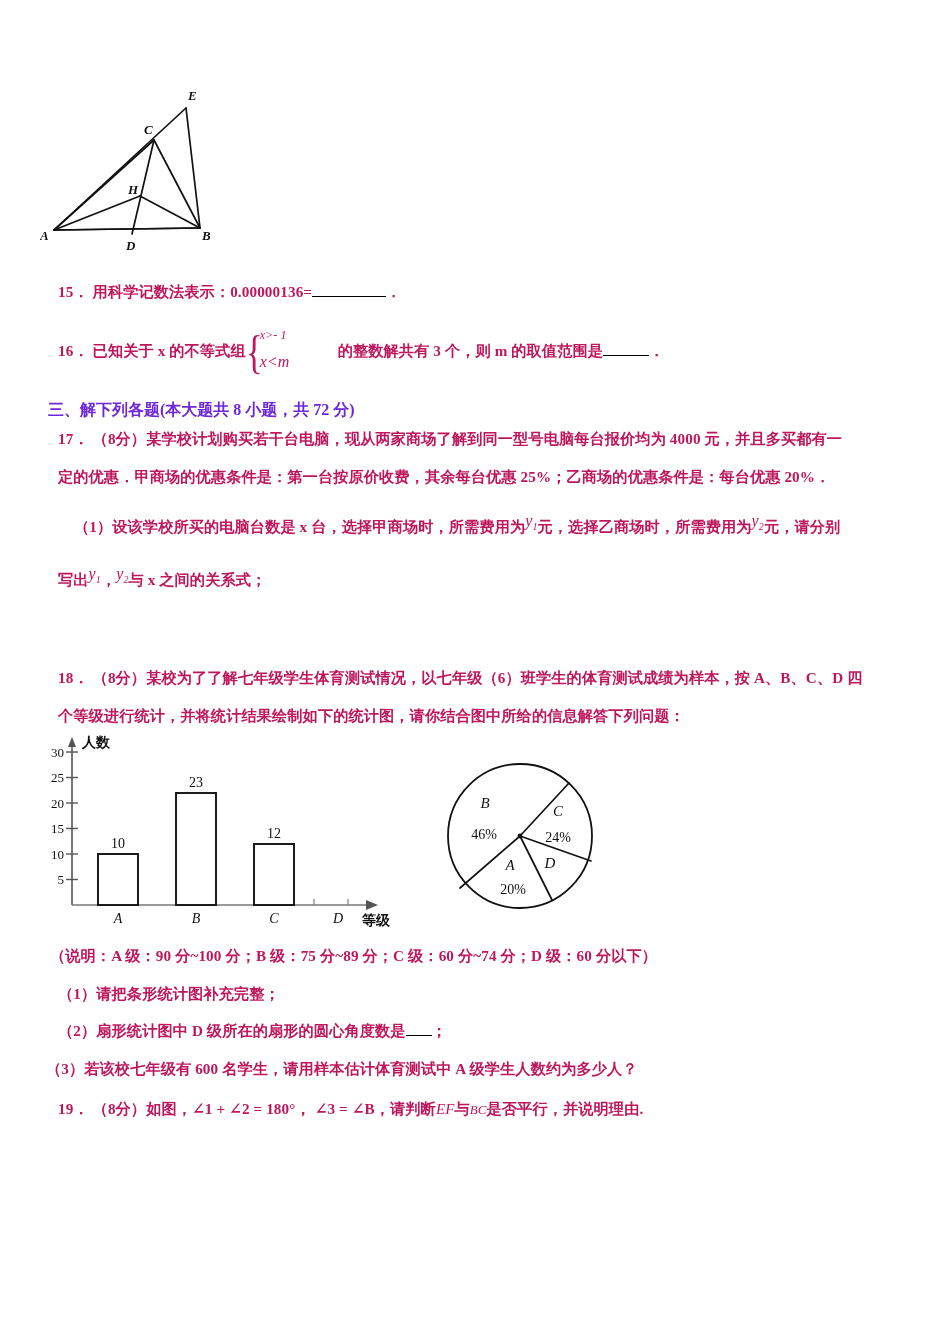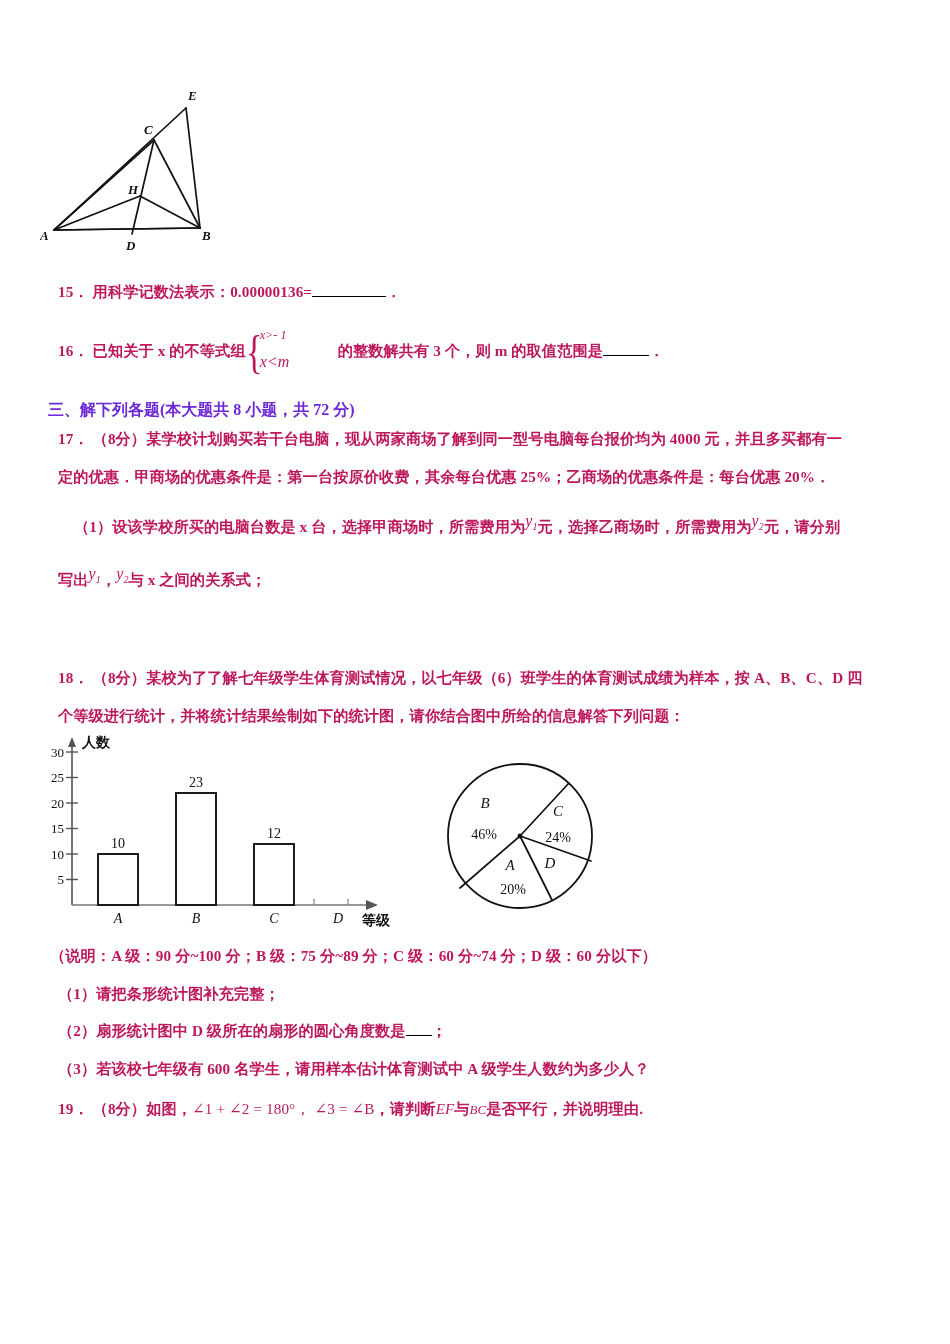--- a/index.html
+++ b/index.html
@@ -52,21 +52,21 @@
 
   
   .mi {
     font-family: "Liberation Serif", "DejaVu Serif", serif;
     font-style: italic;
     font-weight: normal;
   }
   .mu {
     font-family: "Liberation Serif", "DejaVu Serif", serif;
     font-style: normal;
-    font-weight: normal;
+    font-weight: bold;
   }
   
   .rvar {
     display: inline-block;
     font-family: "Liberation Serif", "DejaVu Serif", serif;
     font-style: italic;
     font-weight: normal;
     font-size: 16px;
     position: relative;
     top: -6px;
@@ -284,20 +284,20 @@
         <text x="73" y="146">20%</text>
       </g>
     </svg>
   </div>
 
   <div class="qline" style="left:40px; top:947px;">（说明：A 级：90 分~100 分；B 级：75 分~89 分；C 级：60 分~74 分；D 级：60 分以下）</div>
   <div class="qline" style="left:48px; top:985px;">（1）请把条形统计图补充完整；</div>
   <div class="qline" style="left:48px; top:1022px;">
     <span>（2）扇形统计图中 D 级所在的扇形的圆心角度数是</span><span class="blank w3"></span><span>；</span>
   </div>
-  <div class="qline" style="left:48px; top:1060px;">（3）若该校七年级有 600 名学生，请用样本估计体育测试中 A 级学生人数约为多少人？</div>
+  <div class="qline" style="left:36px; top:1060px;">（3）若该校七年级有 600 名学生，请用样本估计体育测试中 A 级学生人数约为多少人？</div>
 
   <div class="qline" style="left:48px; top:1100px;">
     <span>19．</span>
     <span>（8分）</span><span>如图，</span><span class="mu">∠1 + ∠2 = 180°，</span>&nbsp;<span class="mu">∠3 = ∠B</span><span>，请判断</span><span class="mi" style="font-size:15px;">EF</span><span>与</span><span class="mi" style="font-size:13px;">BC</span><span>是否平行，并说明理由.</span>
   </div>
 
 </div>
 
 </body></html>

